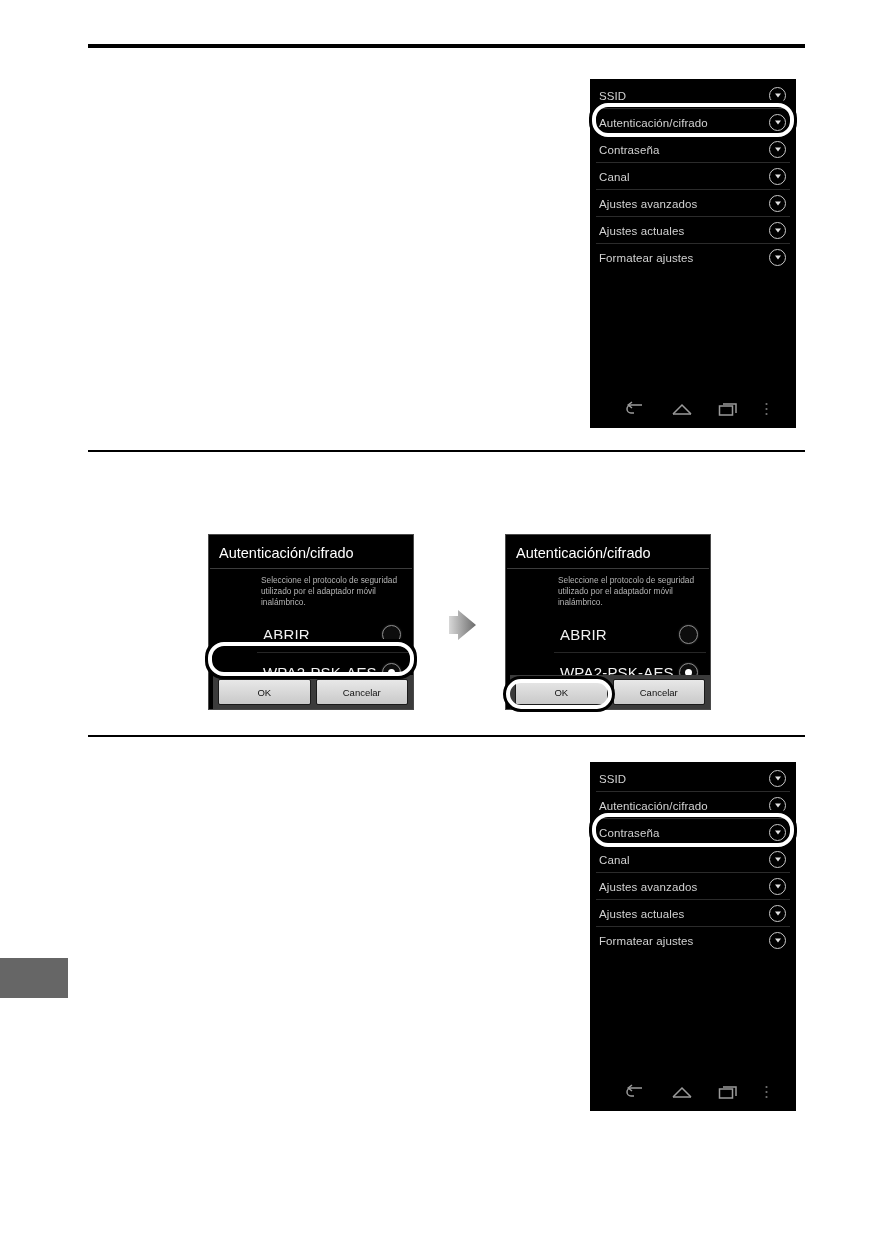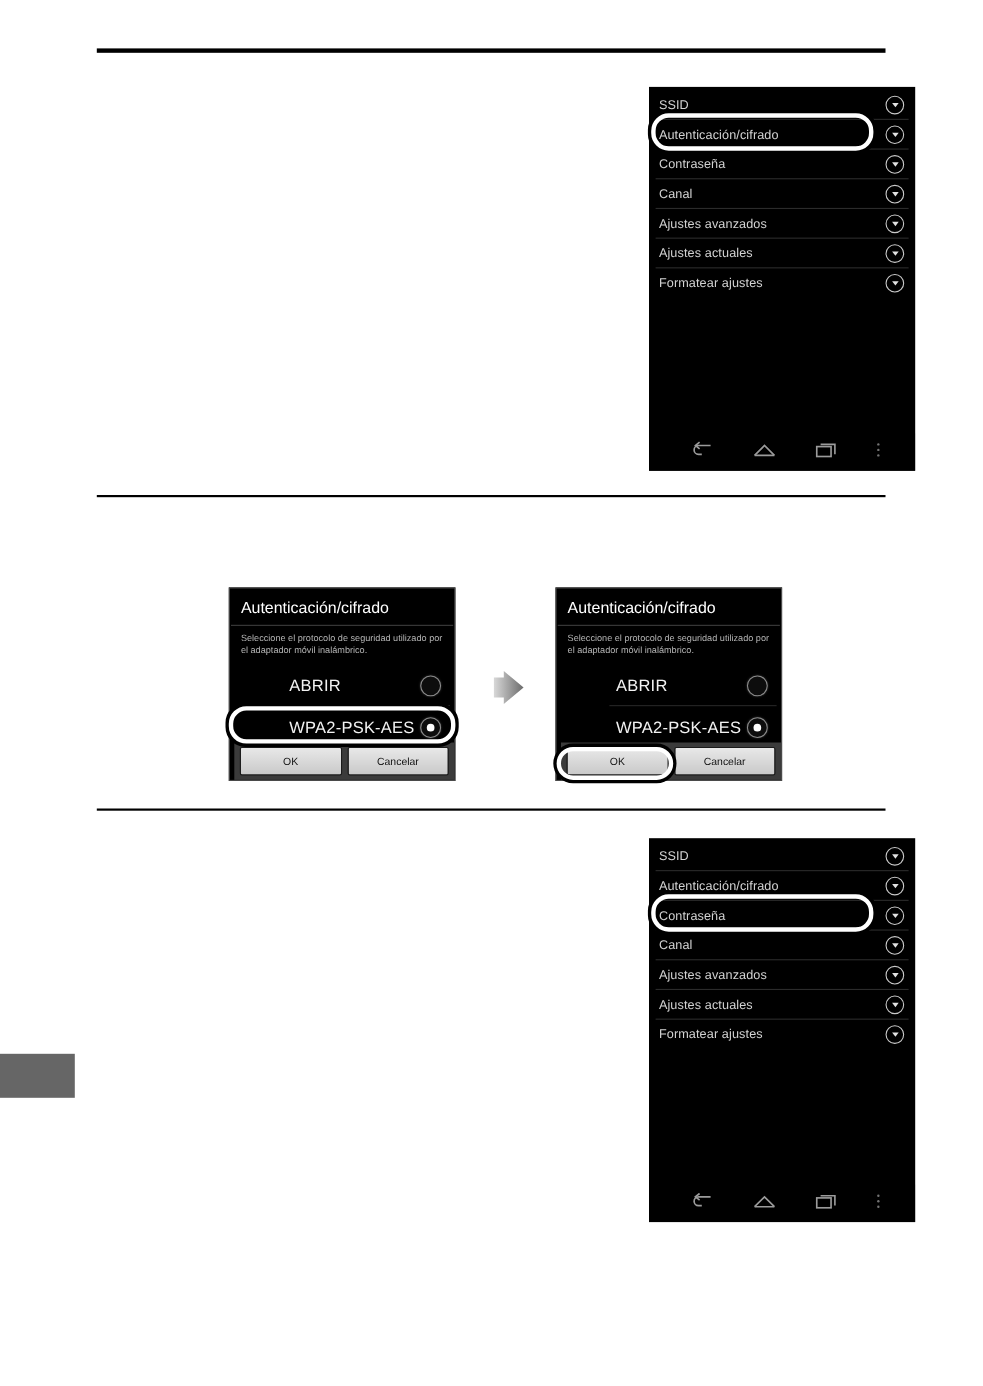--- a/index.html
+++ b/index.html
@@ -32,21 +32,21 @@
     top: 958px;
     width: 68px;
     height: 40px;
     background: #666666;
   }
 
   
   .phone {
     position: absolute;
     background: #000000;
-    width: 242px;
+    width: 206px;
     overflow: hidden;
   }
   .phone-list {
     position: relative;
     padding-top: 3px;
   }
   .menu-row {
     position: relative;
     height: 27px;
     display: flex;
@@ -138,20 +138,21 @@
   .dlg-underline {
     height: 1px;
     background: #3c3c3c;
     margin: 0 1px;
   }
   .dlg-desc {
     color: #b4b4b4;
     font-size: 8.3px;
     line-height: 11px;
     padding: 6px 10px 7px 10px;
+    margin-left: 42px;
   }
   .dlg-opt {
     position: relative;
     height: 38px;
     display: flex;
     align-items: center;
     padding: 0 12px 0 10px;
     box-sizing: border-box;
     margin-left: 44px;
   }

